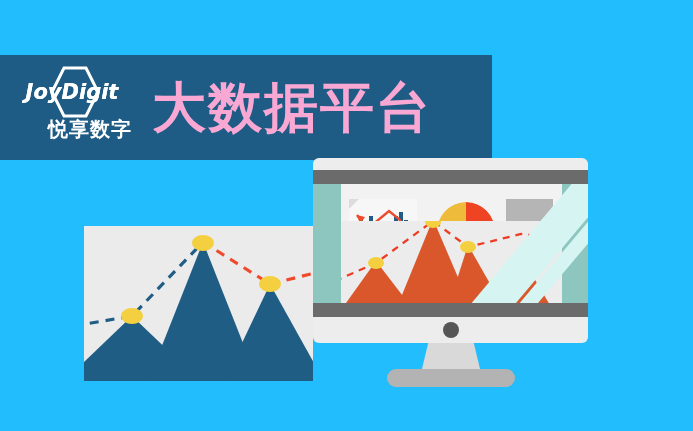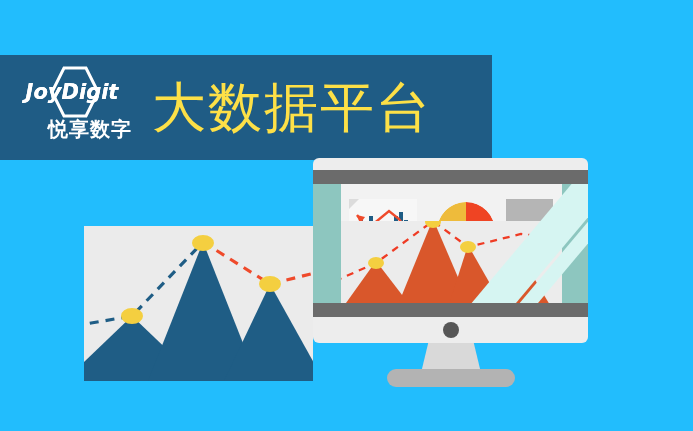--- a/index.html
+++ b/index.html
@@ -64,23 +64,23 @@
     top: 52px;
     width: 120px;
     text-align: right;
     color: #ffffff;
     font-family: "DejaVu Sans", sans-serif;
     font-weight: bold;
     font-size: 20px;
     letter-spacing: 1px;
   }
   .banner-title {
-    color: #fde047;
+    color: #f9a8d4;
     font-family: "DejaVu Sans", sans-serif;
-    font-weight: normal;
+    font-weight: bold;
     font-size: 54px;
     letter-spacing: 2px;
     margin-left: 20px;
     line-height: 1;
     text-align: right;
   }
 
   
   .left-panel {
     position: absolute;

